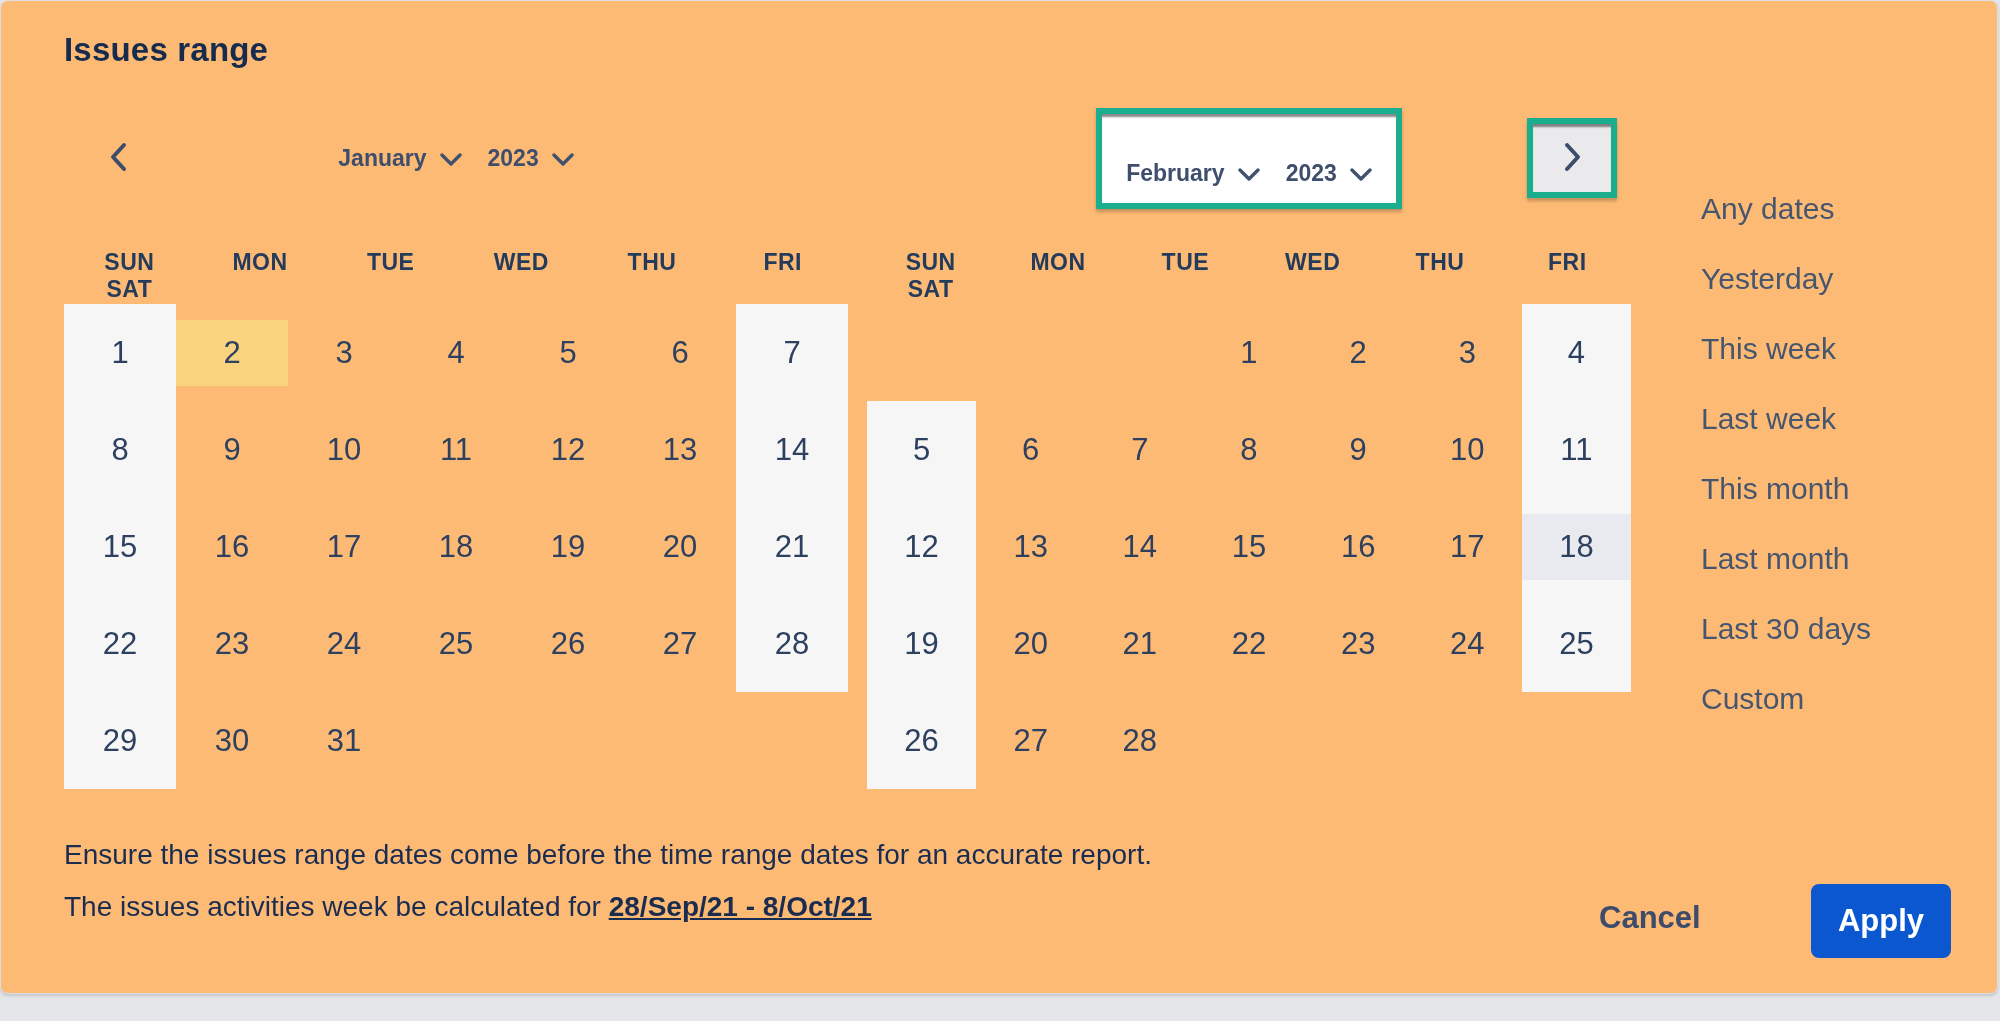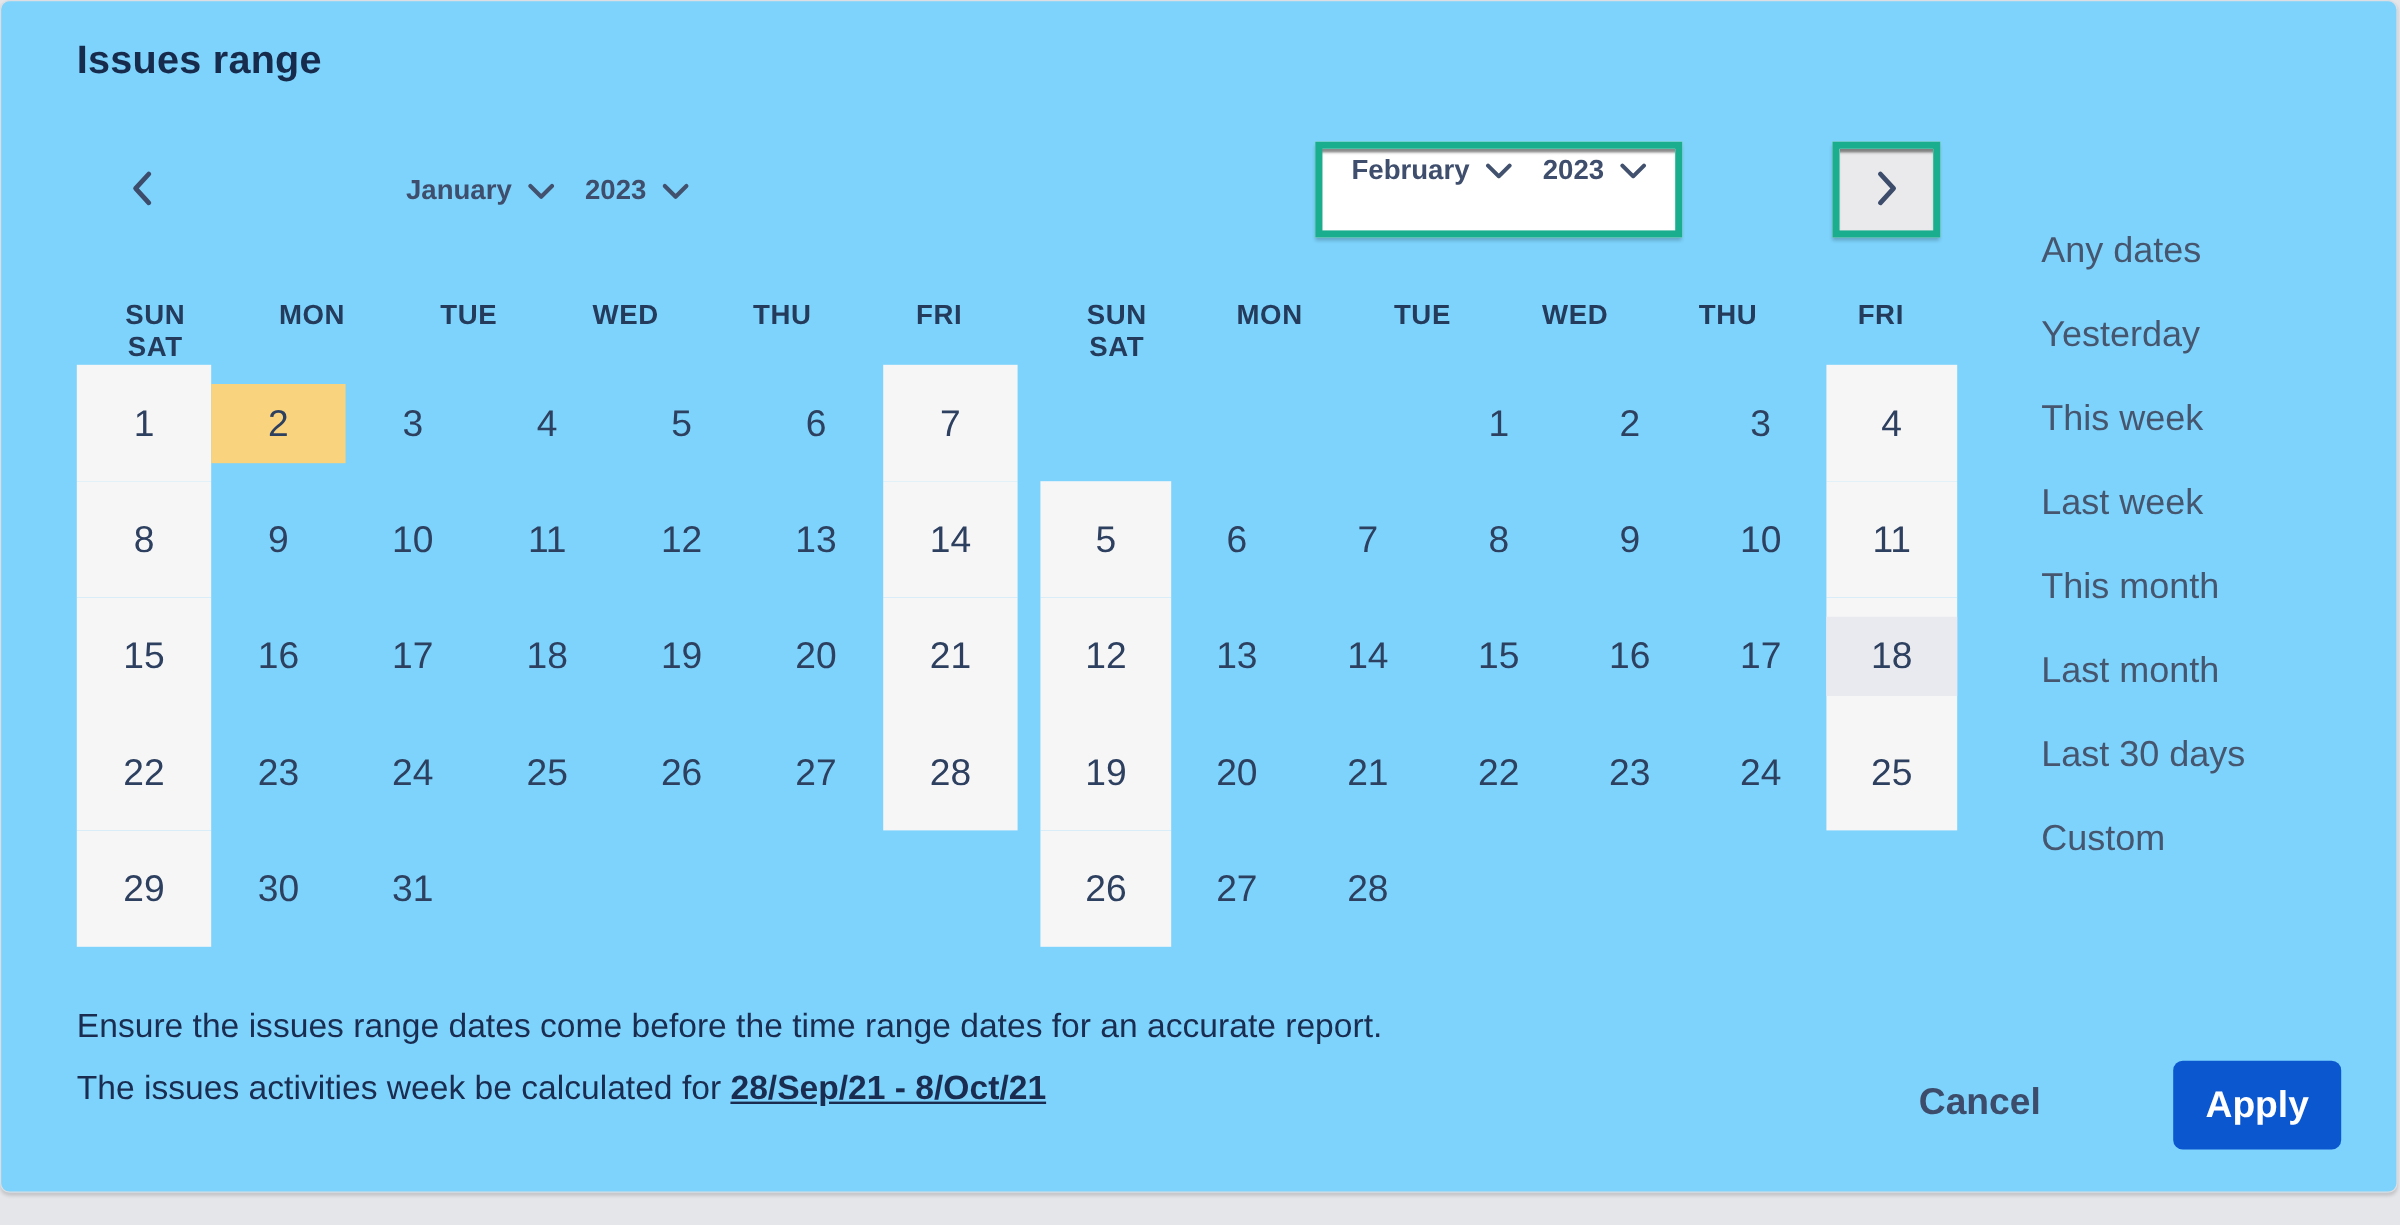--- a/index.html
+++ b/index.html
@@ -3,21 +3,21 @@
 <meta charset="utf-8">
 <style>
   html,body{margin:0;padding:0;}
   body{
     width:2000px;height:1021px;position:relative;overflow:hidden;
     background:#E4E6EA;
     font-family:"Liberation Sans","DejaVu Sans",sans-serif;
   }
   .dialog{
     position:absolute;left:0;top:0;width:1998px;height:994px;
-    background:#7dd3fc;border:1px solid #DCDEE3;border-radius:8px;
+    background:#fdba74;border:1px solid #DCDEE3;border-radius:8px;
     box-shadow:0 2px 3px rgba(0,0,0,.14);
     box-sizing:border-box;
   }
   .page-title{
     position:absolute;left:63px;top:30px;
     font-size:33px;font-weight:700;color:#172B4D;letter-spacing:.2px;
   }
   
   .month{position:absolute;top:117px;}
   .month.jan{left:63px;width:784px;}
@@ -33,21 +33,21 @@
     background:none;border:none;padding:0;cursor:pointer;
     width:52px;height:52px;display:flex;align-items:center;justify-content:center;
   }
   .nav.prev{position:absolute;left:29px;top:14px;}
   
   .annot{
     border:6px solid #1BAE8E;
     box-shadow:inset 0 4px 2px -1px rgba(40,40,40,.55), 0 3px 3px rgba(0,0,0,.22);
     box-sizing:border-box;
   }
-  .annot.label-box{height:80px;display:flex;align-items:flex-start;padding:4px 24px;background:#FFFFFF;}
+  .annot.label-box{height:101px;display:flex;align-items:flex-end;padding:16px 24px;background:#FFFFFF;}
   .annot.nav-box{
     position:absolute;right:14px;top:0;height:80px;width:90px;background:#EAEAEC;
     display:flex;align-items:center;justify-content:center;
   }
   
   .weekday-row{
     margin-top:51px;height:44px;
     display:grid;grid-template-columns:repeat(6,1fr);
   }
   .wd{

